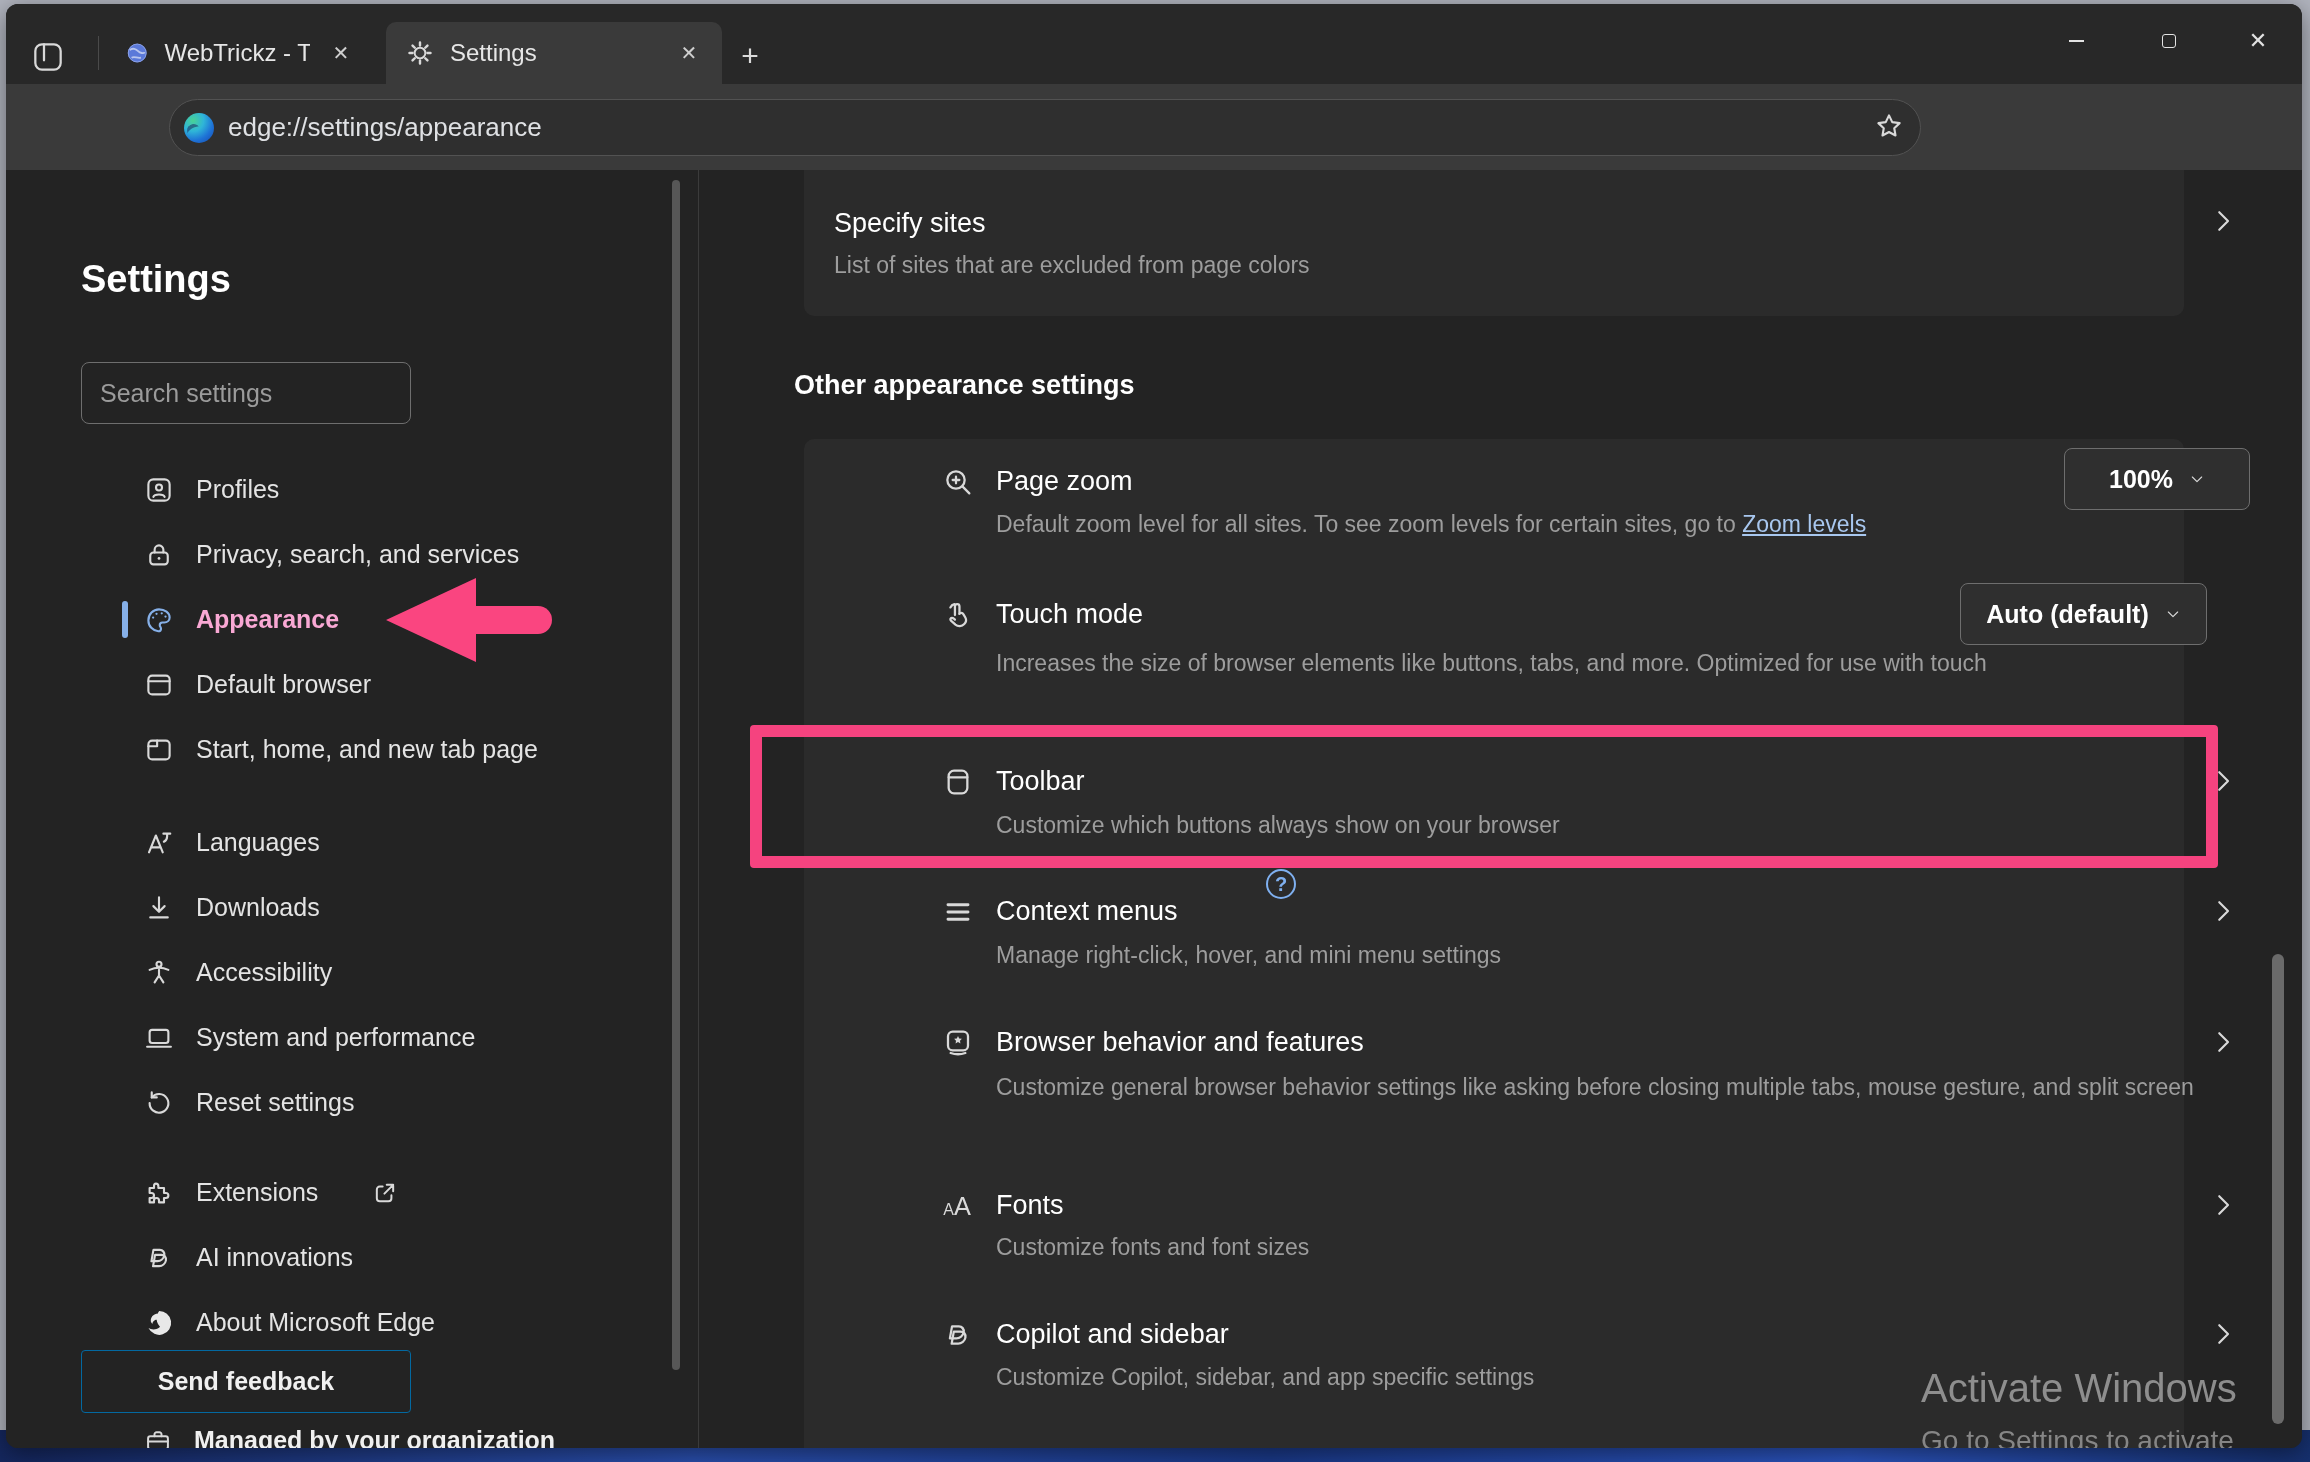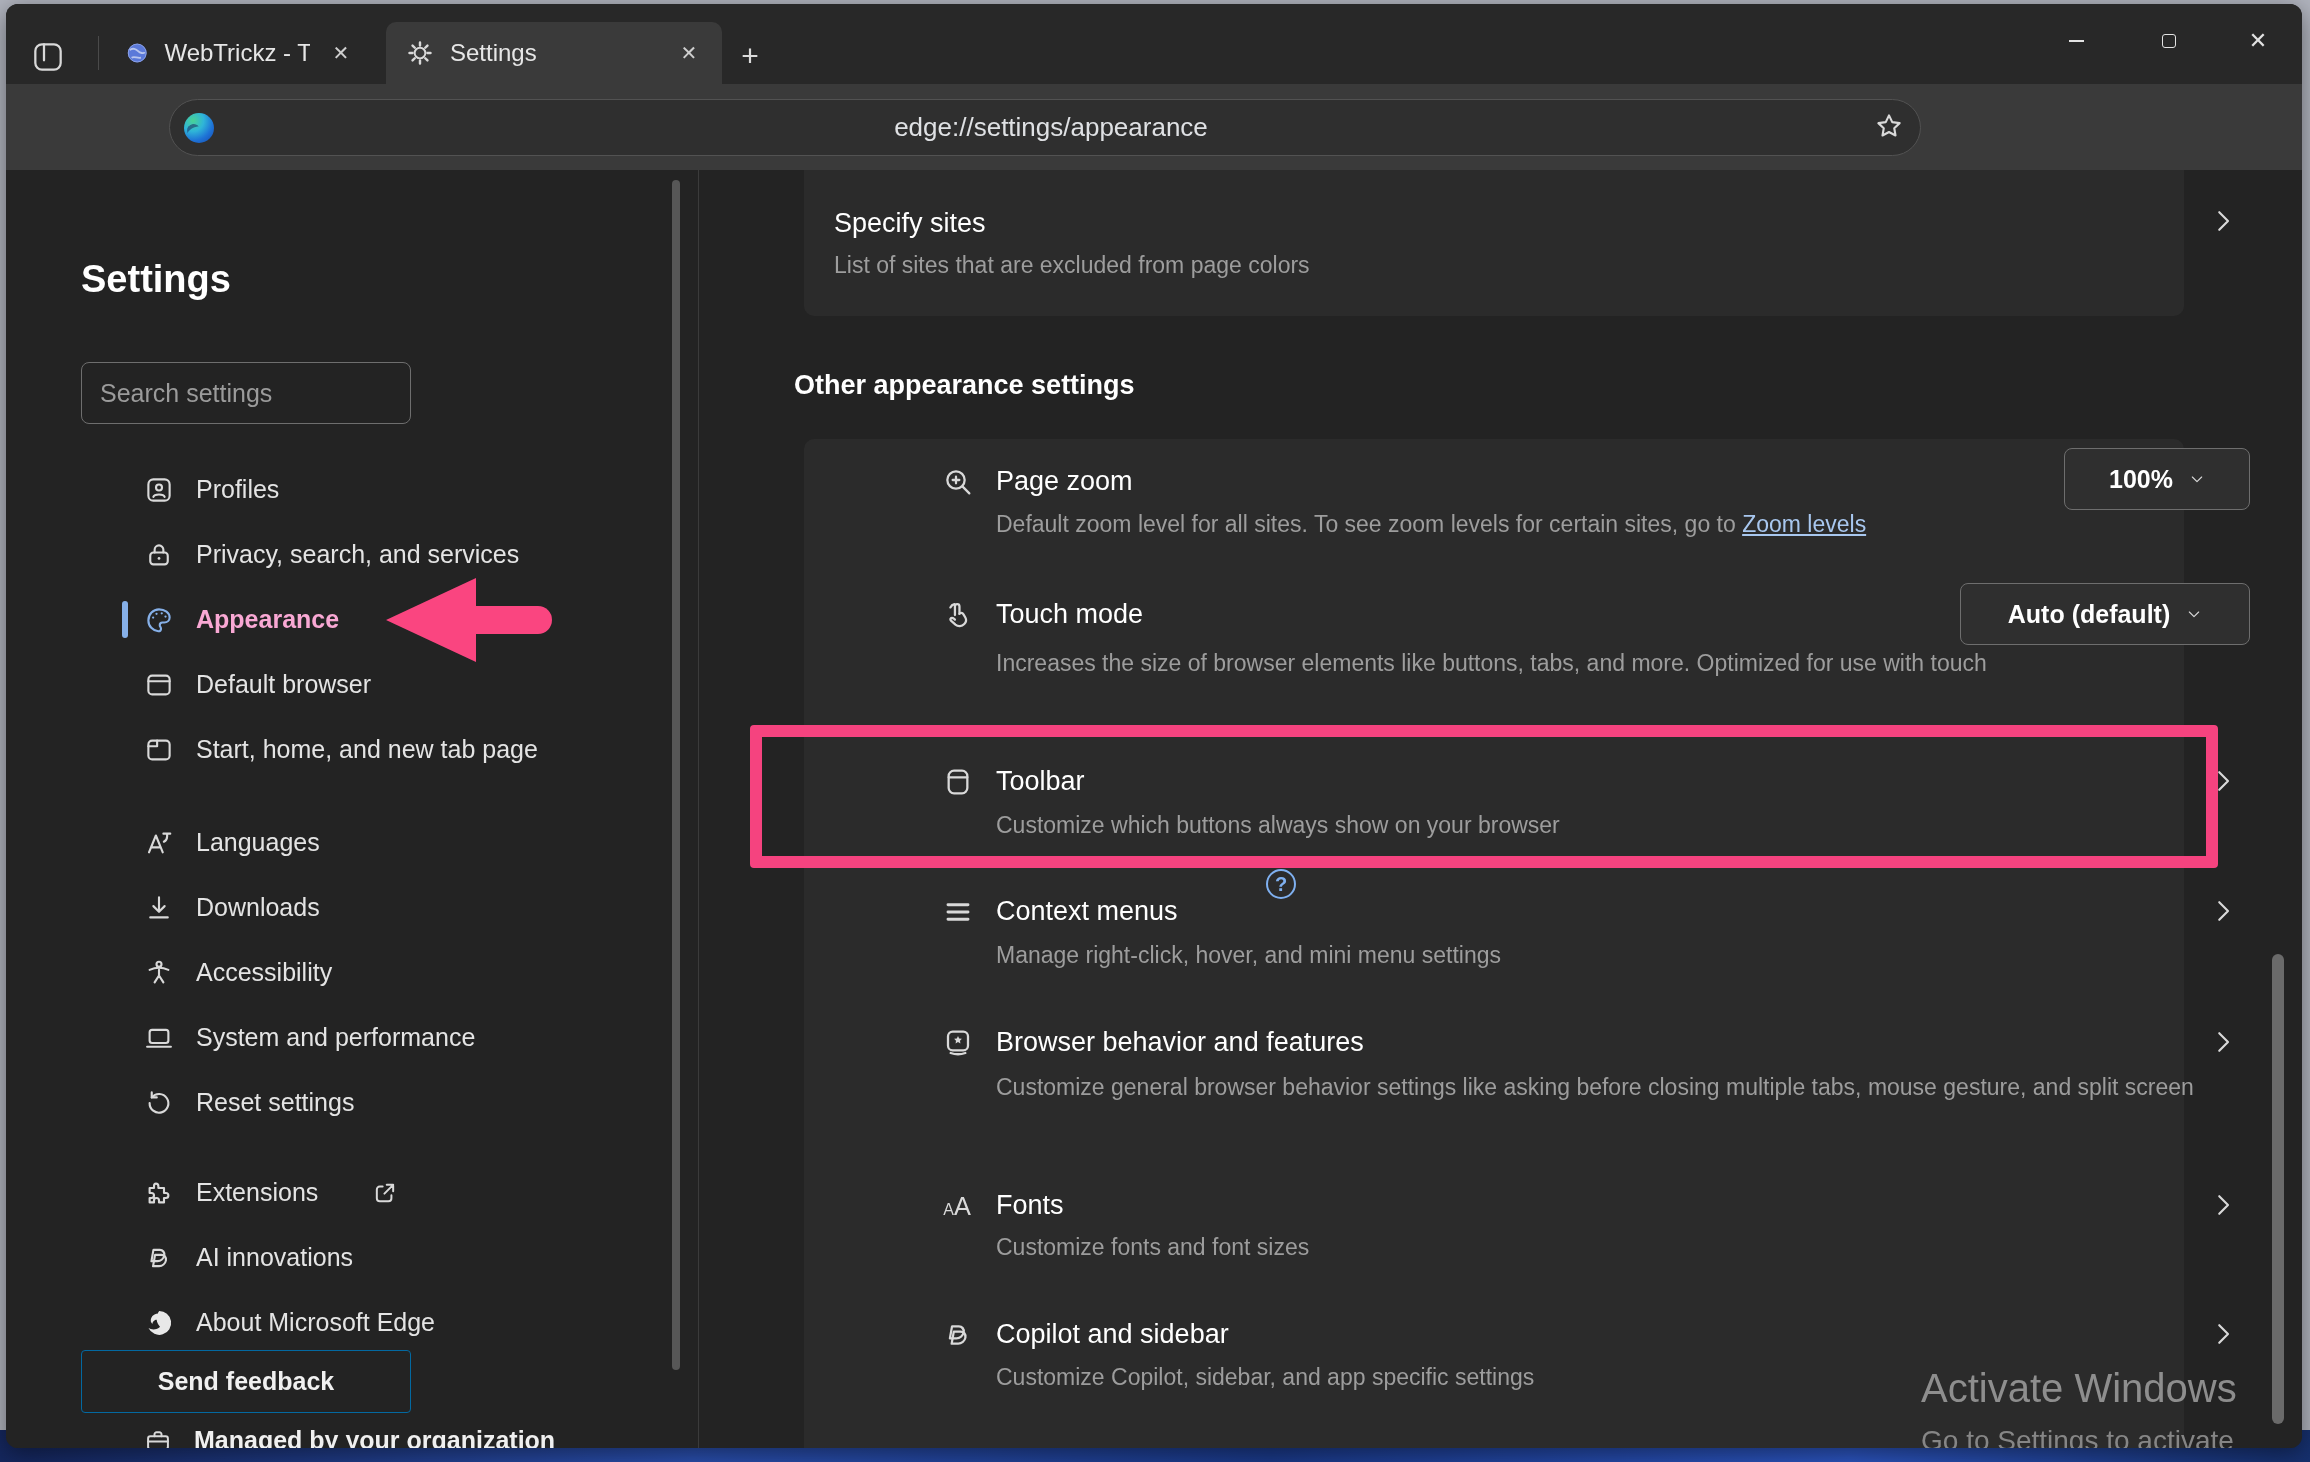--- a/index.html
+++ b/index.html
@@ -24,21 +24,21 @@
   .tab-close { display:flex; align-items:center; justify-content:center; width:30px; height:30px;
     border-radius:6px; color:#cfcfcf; font-size:20px; flex:0 0 auto; }
   #newtab-btn { left:722px; top:30px; width:44px; height:44px; font-size:30px; font-weight:300; color:#dadada; }
   .wctl { top:14px; width:60px; height:46px; }
   #win-min { left:2040px; } #win-max { left:2133px; } #win-close { left:2222px; }
   #win-min .bar { width:15px; height:2px; background:#e3e3e3; }
   #win-max .box { width:14px; height:14px; border:1.6px solid #e3e3e3; border-radius:3px; }
   #win-close { font-size:22px; font-weight:300; }
 
   
-  #toolbar { position:absolute; left:0; top:80px; width:100%; height:86px; background:#3a3a3a;text-align:center; }
+  #toolbar { position:absolute; left:0; top:80px; width:100%; height:86px; background:#3a3a3a; }
   #back-btn { position:absolute; left:20px; top:98px; width:48px; height:48px; }
   #refresh-btn { position:absolute; left:92px; top:98px; width:48px; height:48px; }
   #address-bar { position:absolute; left:163px; top:15px; width:1752px; height:57px;
     background:#2f2f2f; border:1px solid #525252; border-radius:29px;
     display:flex; align-items:center; padding:0 16px 0 14px; }
   #edge-logo { width:30px; height:30px; border-radius:50%; flex:0 0 auto;
     background:radial-gradient(circle at 30% 25%, #49d295 0%, #2fb5d8 35%, #1e72d6 65%, #1746a8 100%); }
   #edge-logo i { display:block; width:13px; height:13px; margin:11px 0 0 3px;
     background:#2f2f2f00; border-radius:50%; border-top:4px solid rgba(23,40,96,.55); transform:rotate(-30deg); }
   #url-text { color:#dfe1e4; font-size:26px; margin-left:14px; flex:1 1 auto;
@@ -403,21 +403,21 @@
           </div>
 
           <svg class="ic row-icon" style="top:160px;" viewBox="0 0 24 24">
             <path d="M9.7 12V5.6a1.7 1.7 0 0 1 3.4 0V11"></path>
             <path d="M13.1 11.2c.4-1 2.2-1 3 .3l1.4 2.4c.9 1.6.5 3.6-.8 4.9-1.8 1.8-4.7 2-6.6.4l-3.4-3c-.8-.7-.4-2 .7-2.1.5 0 1 .1 1.4.5l.9.9"></path>
             <path d="M6.3 6.3a4.6 4.6 0 0 1 3-2.4"></path>
           </svg>
           <div class="row-title" style="left:192px; top:160px;">Touch mode</div>
           <div id="q-icon">?</div>
           <div class="row-sub wrap" style="left:192px; top:208px; width:1080px;">Increases the size of browser elements like buttons, tabs, and more. Optimized for use with touch</div>
-          <div class="dropdown" style="left:1156px; top:144px; width:290px; height:62px;">
+          <div class="dropdown" style="left:1156px; top:144px; width:247px; height:62px;">
             <span>Auto (default)</span>
             <svg class="ic dd-chev" viewBox="0 0 24 24">
                 <path d="M5 9l7 7 7-7"></path>
               </svg>
           </div>
 
           <svg class="ic row-icon" style="top:327px;" viewBox="0 0 24 24">
             <rect x="5" y="3.5" width="14" height="17" rx="4"></rect>
               <path d="M5 8.5h14"></path>
           </svg>

